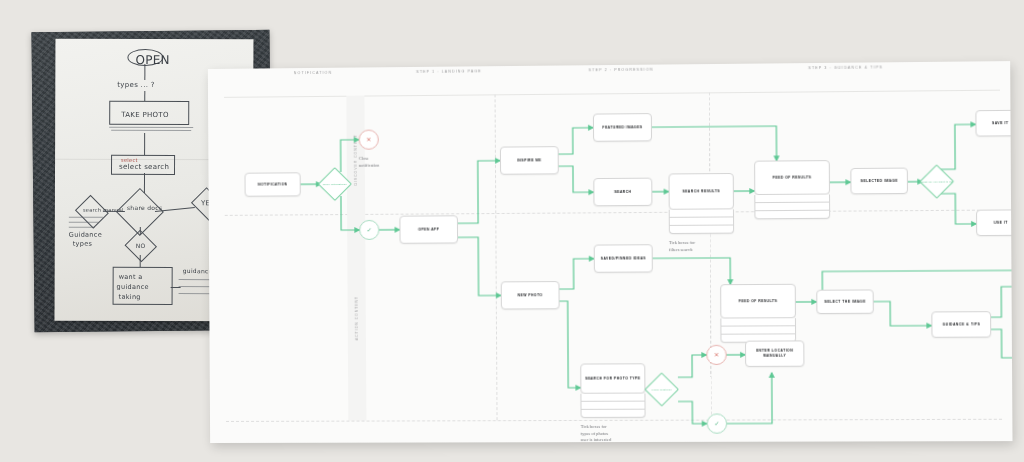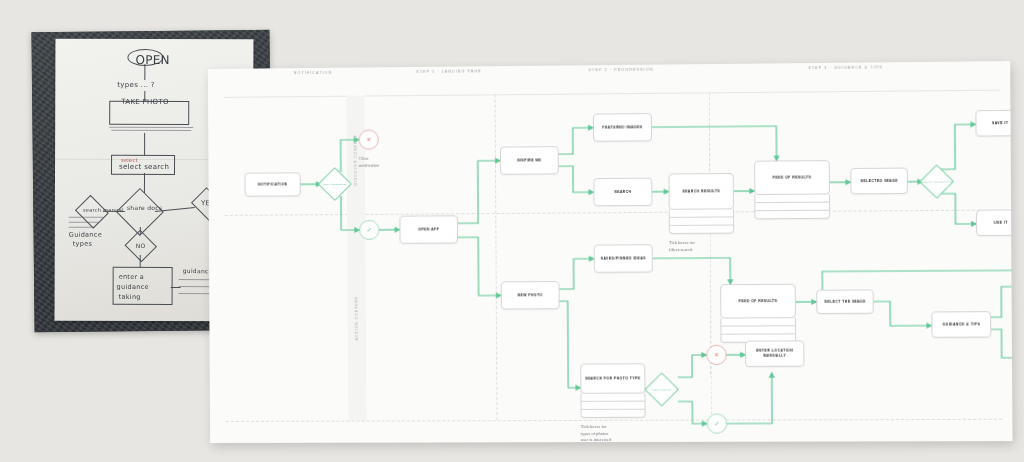--- a/index.html
+++ b/index.html
@@ -140,21 +140,21 @@
       <div class="fold"></div>
 
       <div class="sk-ell" style="left:72px;top:10px;width:34px;height:15px;"></div>
       <div class="sk sk-txt" style="left:80px;top:14px;">OPEN</div>
       <div class="sk-line" style="left:89px;top:25px;width:1px;height:16px;"></div>
 
       <div class="sk sk-txt" style="left:62px;top:42px;font-size:7px;">types ... ?</div>
       <div class="sk-line" style="left:89px;top:52px;width:1px;height:10px;"></div>
 
       <div class="sk-rect" style="left:54px;top:62px;width:78px;height:22px;"></div>
-      <div class="sk sk-txt" style="left:66px;top:59px;font-size:7px;">TAKE PHOTO</div>
+      <div class="sk sk-txt" style="left:66px;top:72px;font-size:7px;">TAKE PHOTO</div>
       <div class="sk-hl" style="left:54px;top:88px;width:84px;"></div>
       <div class="sk-hl" style="left:56px;top:91px;width:80px;"></div>
       <div class="sk-line" style="left:89px;top:94px;width:1px;height:22px;"></div>
 
       <div class="sk-rect" style="left:56px;top:116px;width:62px;height:18px;"></div>
       <div class="sk sk-txt sk-red" style="left:66px;top:118px;font-size:5px;">select</div>
       <div class="sk sk-txt" style="left:64px;top:124px;font-size:7px;">select search</div>
       <div class="sk-line" style="left:89px;top:134px;width:1px;height:20px;"></div>
 
       <div class="sk-dia" style="left:68px;top:156px;width:32px;height:32px;"></div>
@@ -167,21 +167,21 @@
       <div class="sk-dia" style="left:140px;top:154px;width:24px;height:20px;"></div>
       <div class="sk sk-txt" style="left:146px;top:160px;font-size:7px;">YES</div>
       <div class="sk-line" style="left:100px;top:170px;width:40px;height:1px;transform:rotate(-6deg);"></div>
 
       <div class="sk-dia" style="left:74px;top:196px;width:22px;height:20px;"></div>
       <div class="sk sk-txt" style="left:81px;top:203px;font-size:6px;">NO</div>
       <div class="sk-line" style="left:85px;top:188px;width:1px;height:8px;"></div>
       <div class="sk-line" style="left:85px;top:216px;width:1px;height:12px;"></div>
 
       <div class="sk-rect" style="left:58px;top:228px;width:58px;height:36px;"></div>
-      <div class="sk sk-txt" style="left:64px;top:234px;font-size:6.5px;">enter a</div>
+      <div class="sk sk-txt" style="left:64px;top:234px;font-size:6.5px;">want a</div>
       <div class="sk sk-txt" style="left:62px;top:244px;font-size:6.5px;">guidance</div>
       <div class="sk sk-txt" style="left:64px;top:254px;font-size:6.5px;">taking</div>
 
       <div class="sk sk-txt" style="left:14px;top:192px;font-size:6.5px;">Guidance</div>
       <div class="sk sk-txt" style="left:18px;top:201px;font-size:6.5px;">types</div>
       <div class="sk-hl" style="left:14px;top:178px;width:34px;"></div>
       <div class="sk-hl" style="left:14px;top:183px;width:30px;"></div>
       <div class="sk-hl" style="left:14px;top:188px;width:26px;"></div>
 
       <div class="sk sk-txt" style="left:128px;top:228px;font-size:6px;">guidance tips</div>

